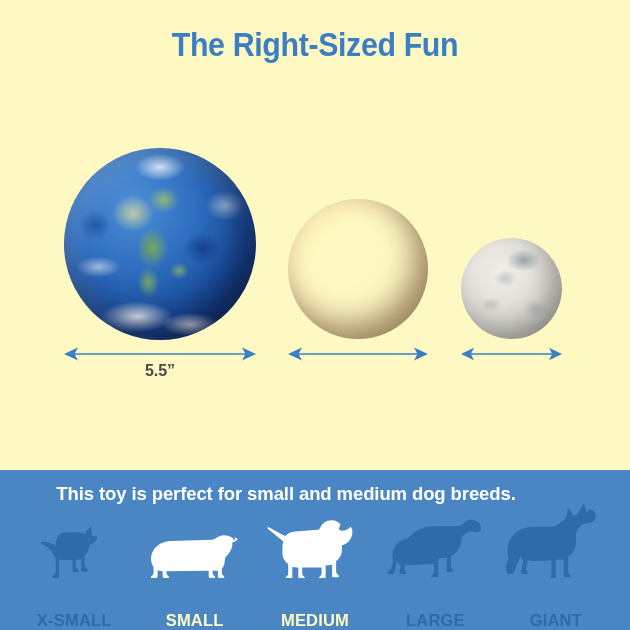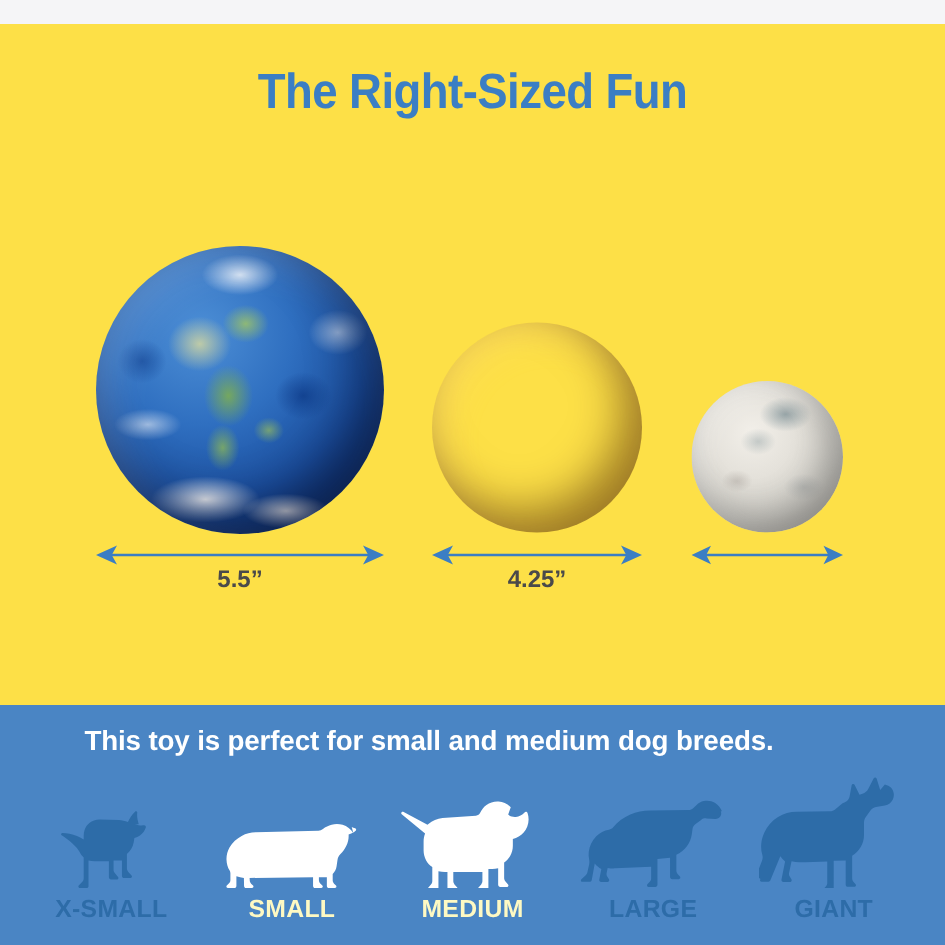--- a/index.html
+++ b/index.html
@@ -6,22 +6,22 @@
   html, body { width:630px; height:630px; }
   body {
     font-family: "Liberation Sans", sans-serif;
     background:#f5f5f7;
     position:relative;
     overflow:hidden;
   }
 
   
   #top-section{
-    position:absolute; left:0; top:16px; width:630px; height:568px;
-    background:#fde047;
+    position:absolute; left:0; top:0; width:630px; height:568px;
+    background:#fef9c3;
   }
 
   #page-title{
     position:absolute; left:0; top:26px; width:630px;
     text-align:center;
     font-size:33px; font-weight:bold;
     letter-spacing:-0.4px;
     color:#3b7ec4;
     font-family:"Liberation Sans", sans-serif;
     transform:scaleX(0.92);
@@ -111,21 +111,21 @@
     font-family:"Liberation Sans", sans-serif;
   }
 
   #breed-row{
     position:absolute; left:0; top:46px; width:630px; height:114px;
     display:flex; align-items:flex-end; justify-content:space-between;
     padding:0 14px;
   }
   .breed{
     flex:1 1 0;
-    display:flex; flex-direction:column; align-items:center; justify-content:center;
+    display:flex; flex-direction:column; align-items:center; justify-content:space-between;
     height:100%;
   }
   .breed-icon{
     display:flex; align-items:flex-end; justify-content:center;
     height:62px;
   }
   .breed-icon svg{ display:block; }
   .breed-label{
     margin-top:5px;
     font-size:16.5px; font-weight:bold;
@@ -158,21 +158,20 @@
   </div>
   <div class="size-label" style="left:64px; top:362px; width:192px;">5.5”</div>
 
   <div class="measure" style="left:288px; top:347px; width:140px;">
     <svg class="arrow-svg" width="140" height="14" viewBox="0 0 140 14">
       <line x1="10" y1="7" x2="130" y2="7" stroke="#3b7ec4" stroke-width="1.6"></line>
       <path d="M0 7 L14 0.6 L10.5 7 L14 13.4 Z" fill="#3b7ec4"></path>
       <path d="M140 7 L126 0.6 L129.5 7 L126 13.4 Z" fill="#3b7ec4"></path>
     </svg>
   </div>
-  <div class="size-label" style="left:288px; top:362px; width:140px;">4.25”</div>
 
   <div class="measure" style="left:461px; top:347px; width:101px;">
     <svg class="arrow-svg" width="101" height="14" viewBox="0 0 101 14">
       <line x1="9" y1="7" x2="92" y2="7" stroke="#3b7ec4" stroke-width="1.6"></line>
       <path d="M0 7 L13 0.8 L9.8 7 L13 13.2 Z" fill="#3b7ec4"></path>
       <path d="M101 7 L88 0.8 L91.2 7 L88 13.2 Z" fill="#3b7ec4"></path>
     </svg>
   </div>
 
 </div>

